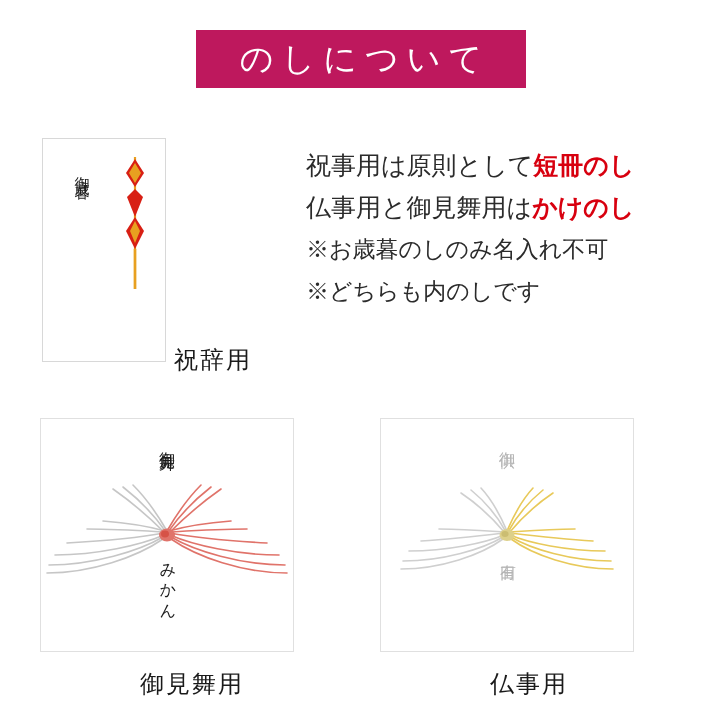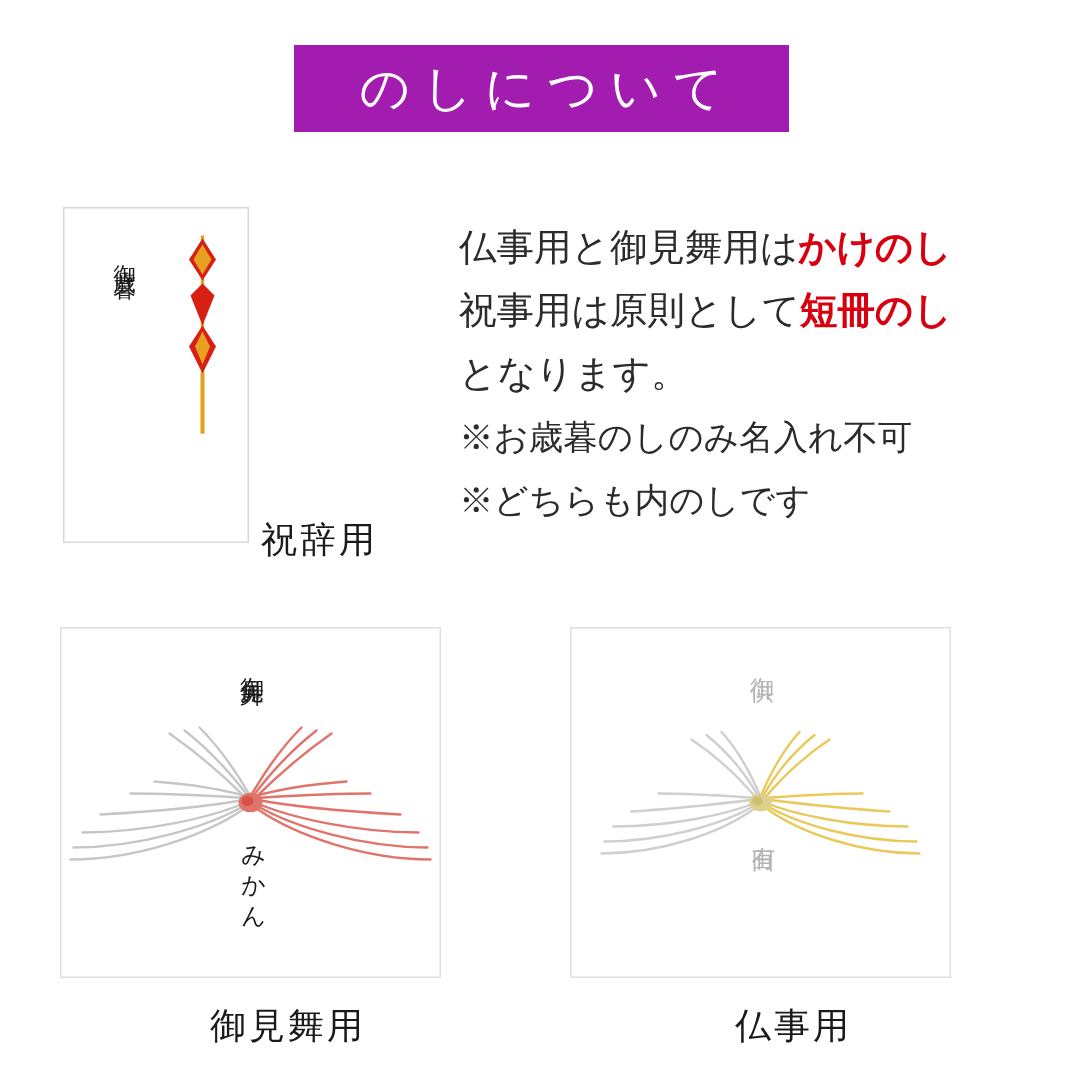--- a/index.html
+++ b/index.html
@@ -16,21 +16,21 @@
     position: relative;
   }
 
   
   .header-banner {
     position: absolute;
     left: 196px;
     top: 30px;
     width: 330px;
     height: 58px;
-    background: #a21caf;
+    background: #be185d;
     display: flex;
     align-items: center;
     justify-content: center;
   }
   .header-banner .title {
     color: #ffffff;
     font-size: 33px;
     letter-spacing: 8px;
     font-family: "Liberation Serif", serif;
     font-weight: 400;
@@ -141,26 +141,25 @@
 </style>
 </head>
 <body>
 
 <div class="header-banner">
   <div class="title">のしについて</div>
 </div>
 
 <div class="desc-block">
   <div class="desc-line">
+    <span>祝事用は原則として</span><span class="hl">短冊のし</span>
+  </div>
+  <div class="desc-line">
     <span>仏事用と御見舞用は</span><span class="hl">かけのし</span>
   </div>
-  <div class="desc-line">
-    <span>祝事用は原則として</span><span class="hl">短冊のし</span>
-  </div>
-  <div class="desc-line">となります。</div>
   <div class="desc-line desc-small">※お歳暮のしのみ名入れ不可</div>
   <div class="desc-line desc-small">※どちらも内のしです</div>
 </div>
 
 <div class="card-tanzaku">
   <div class="tanzaku-text">御歳暮</div>
   <svg class="mizuhiki-vertical" viewBox="0 0 36 140">
 
     <line x1="18" y1="4" x2="18" y2="136" stroke="#e8a020" stroke-width="2.2"></line>
 

